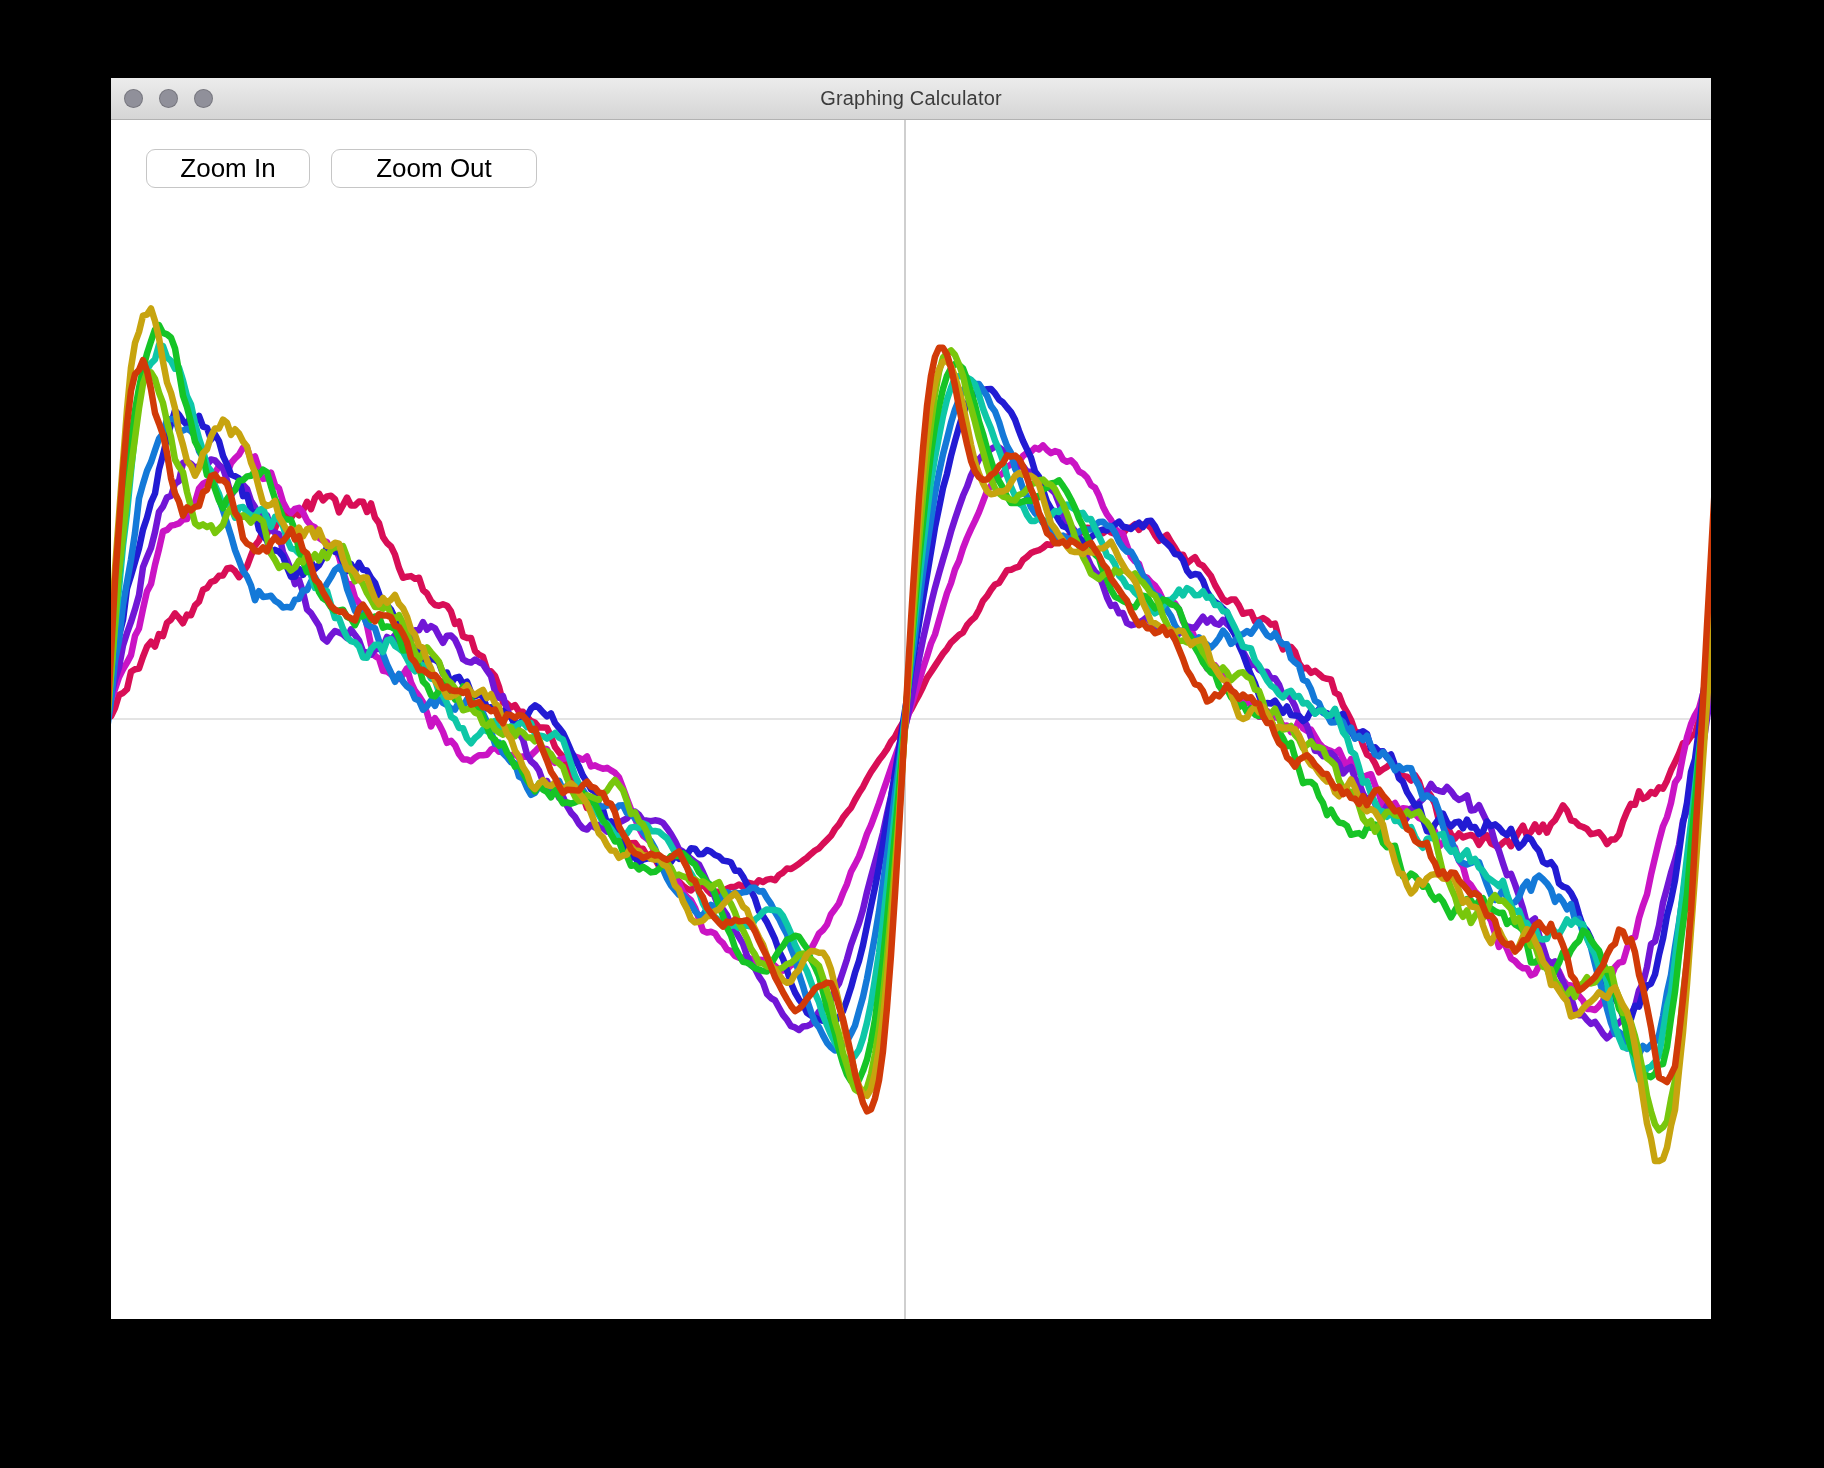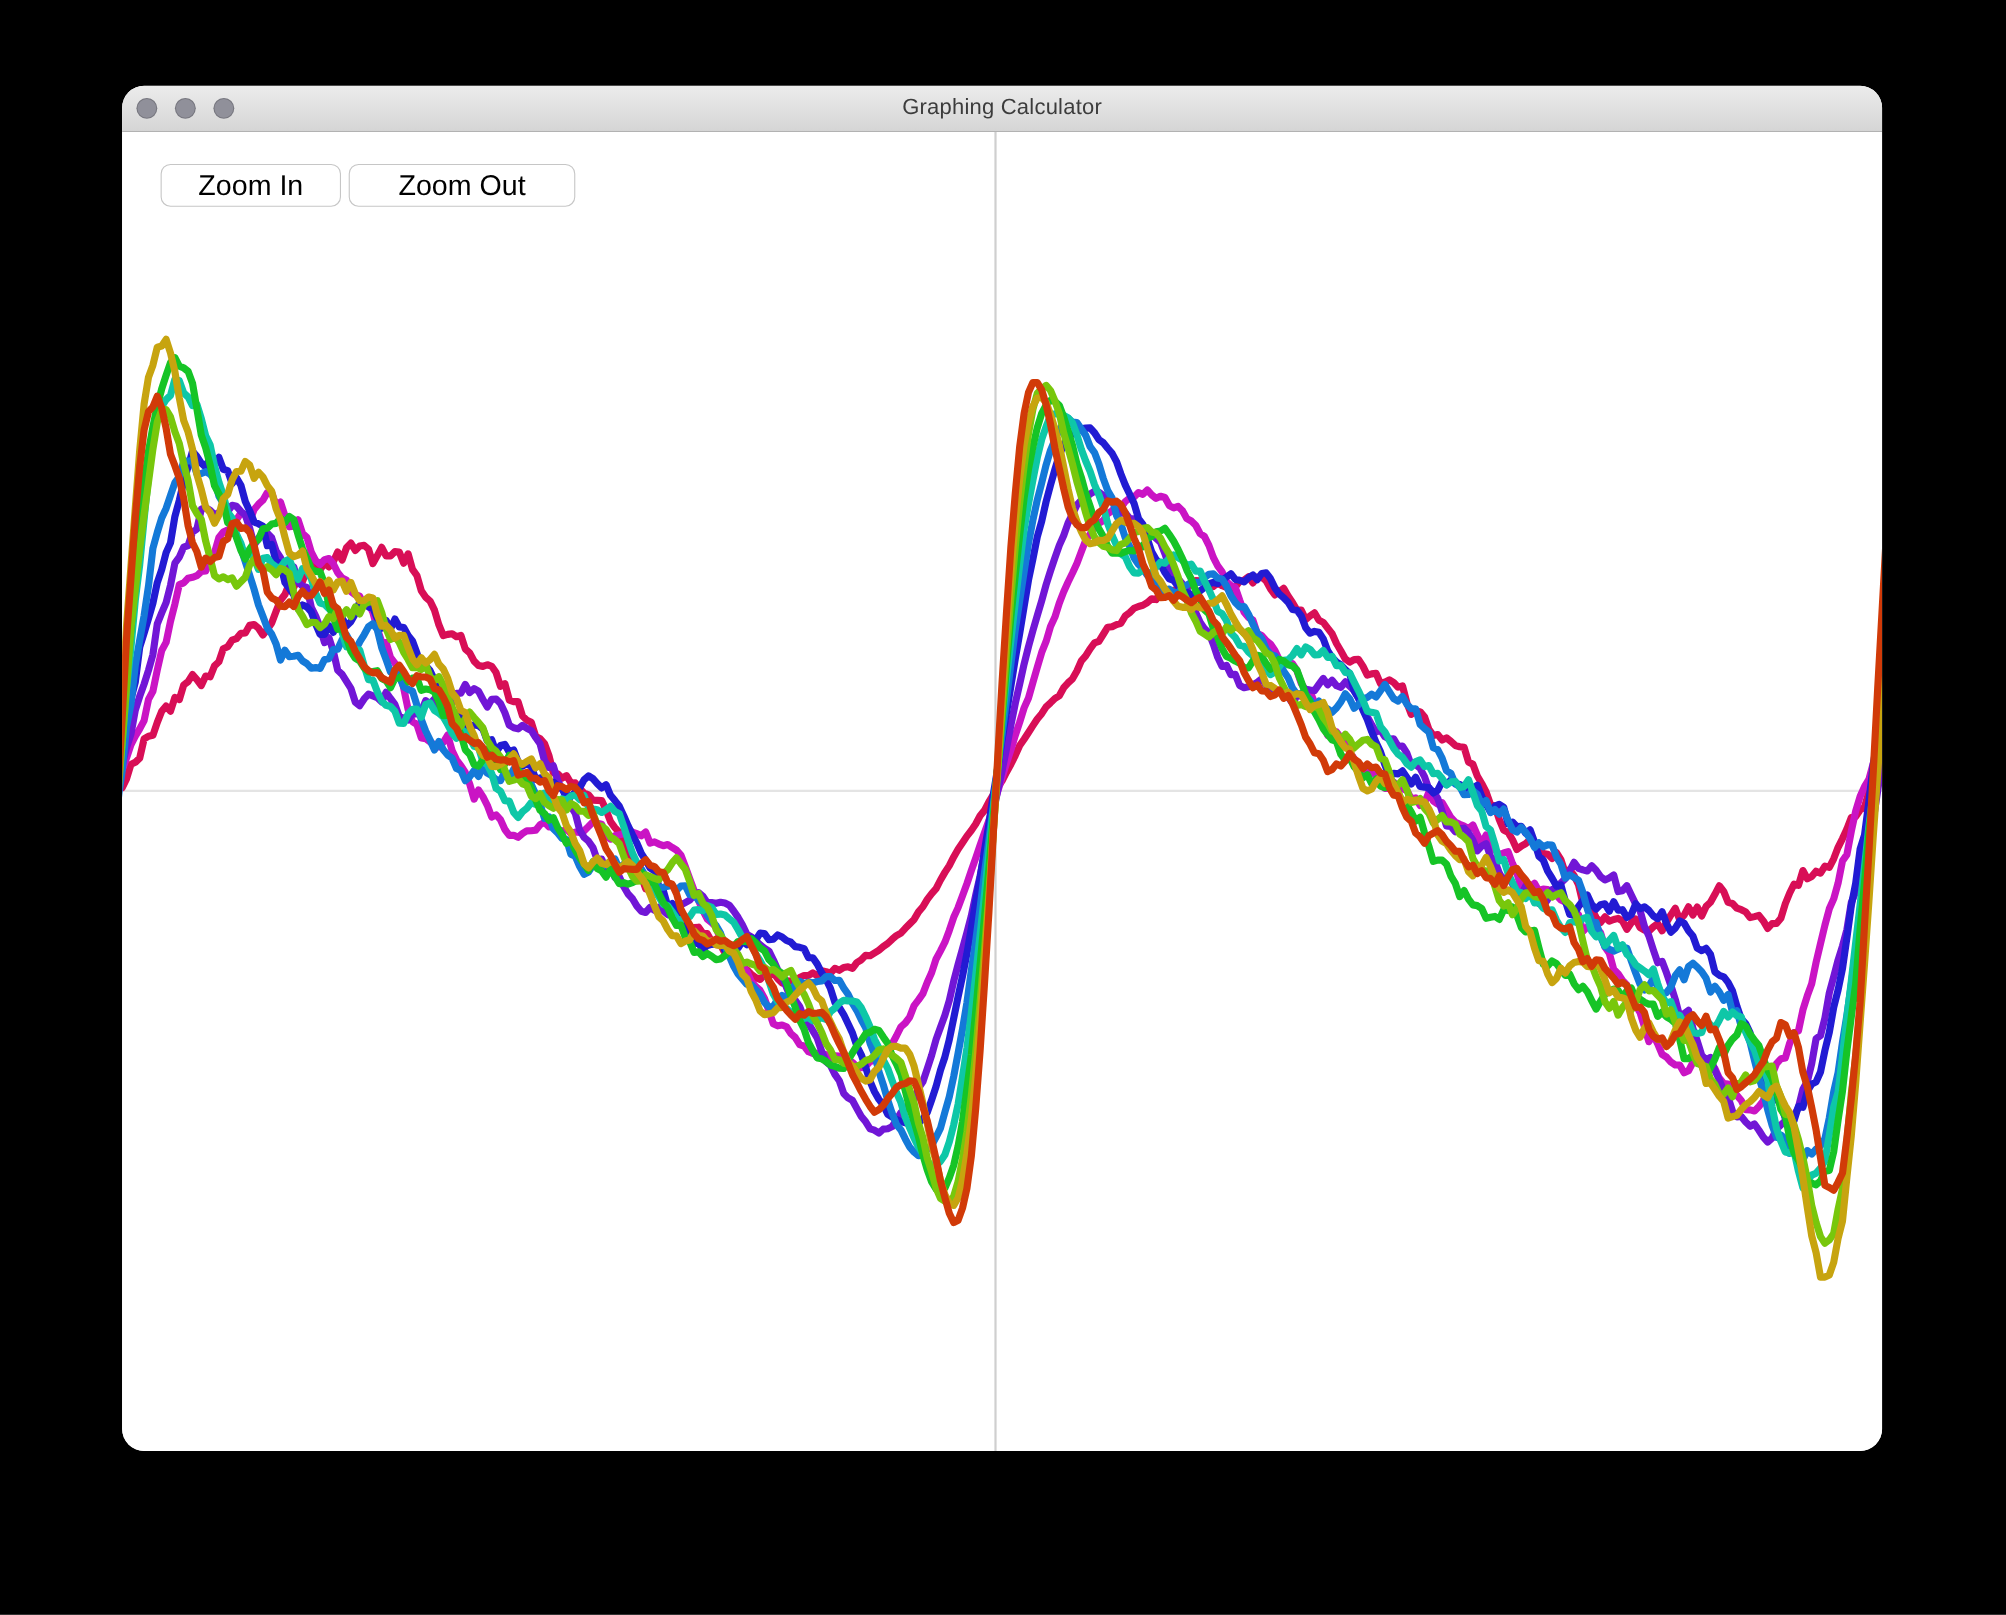--- a/index.html
+++ b/index.html
@@ -2,21 +2,21 @@
 <html><head>
 <meta charset="utf-8">
 <style>
   html,body{margin:0;padding:0;}
   body{
     width:1824px;height:1468px;background:#000;position:relative;overflow:hidden;
     font-family:"Liberation Sans",sans-serif;
   }
   .window{
     position:absolute;left:111px;top:78px;width:1600px;height:1241px;
-    border-radius:20px;overflow:hidden;background:#fff;
+    border-radius:0;overflow:hidden;background:#fff;
     box-shadow:0 30px 80px rgba(0,0,0,0.55);
   }
   .titlebar{
     height:41px;background:linear-gradient(#ececec,#d5d5d5);
     border-bottom:1px solid #b2b2b2;position:relative;
     display:flex;align-items:center;justify-content:center;
   }
   .traffic-lights{
     position:absolute;left:13px;top:0;height:100%;
     display:flex;align-items:center;gap:16px;
@@ -26,21 +26,21 @@
     box-shadow:inset 0 0 0 1px rgba(0,0,0,0.18);
   }
   .window-title{
     font-size:20px;color:#3c3c3c;letter-spacing:0.2px;
   }
   .content{
     position:relative;width:1600px;height:1199px;background:#fff;
   }
   .plot-svg{position:absolute;left:0;top:0;}
   .toolbar{
-    position:absolute;left:35px;top:29px;display:flex;gap:7px;z-index:2;
+    position:absolute;left:35px;top:29px;display:flex;gap:21px;z-index:2;
   }
   .btn{
     height:39px;background:#ffffff;border:1px solid #c6c6c6;border-radius:9px;
     font-family:"Liberation Sans",sans-serif;font-size:26px;color:#000;
     display:flex;align-items:center;justify-content:center;
     box-sizing:border-box;padding:0;
   }
   .btn-zoom-in{width:164px;}
   .btn-zoom-out{width:206px;}
 </style>

